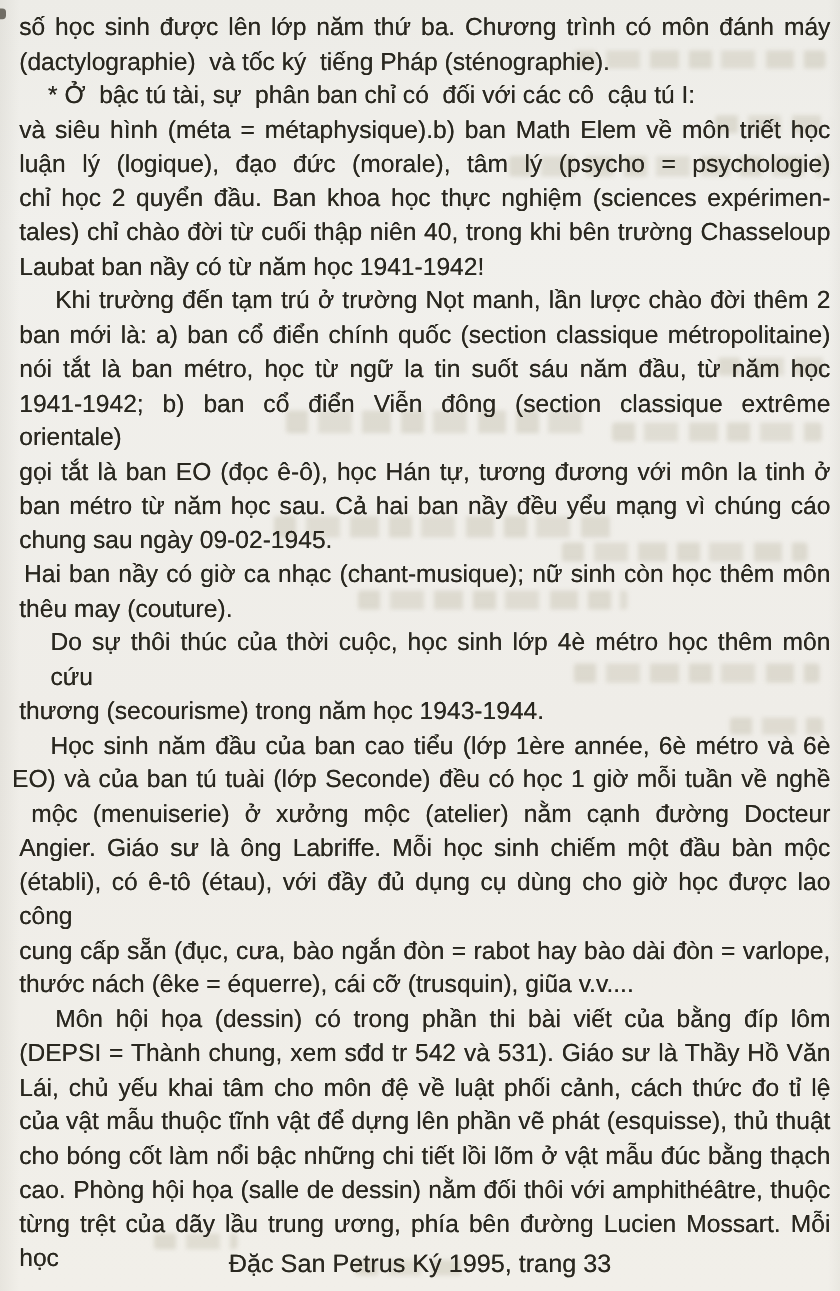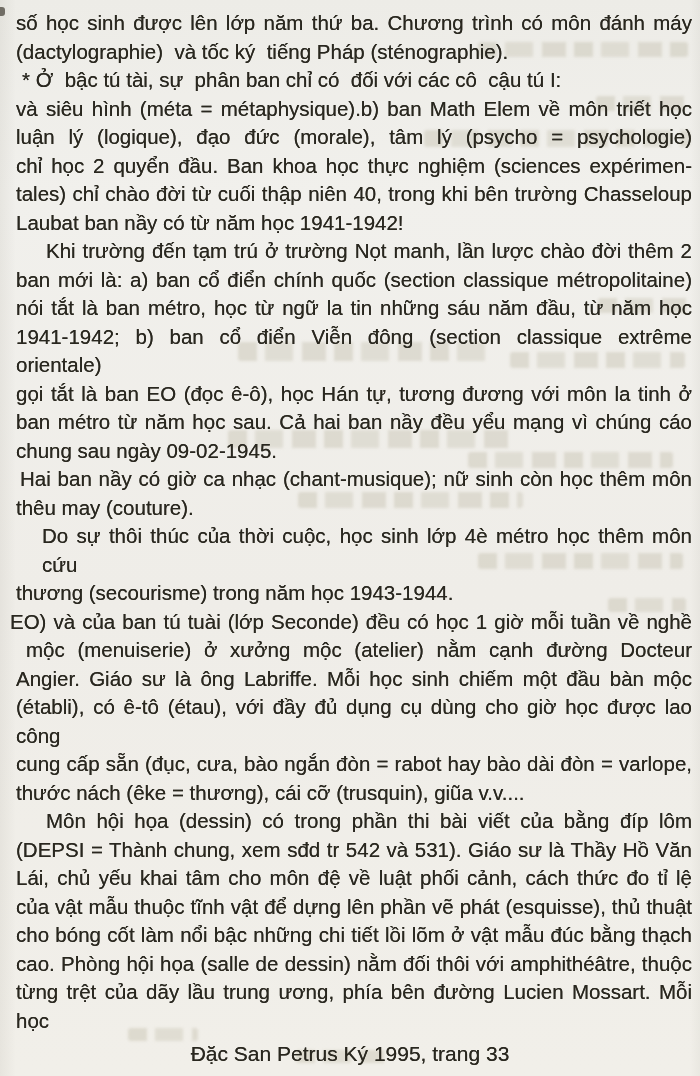--- a/index.html
+++ b/index.html
@@ -97,67 +97,68 @@
   </div>
 
   <div class="speck"></div>
 
   <div class="text-column">
 
       <div class="line j">số học sinh được lên lớp năm thứ ba. Chương trình có  môn   đánh  máy</div>
 
       <div class="line">(dactylographie)  và tốc ký  tiếng Pháp (sténographie).</div>
 
-      <div class="line" style="margin-left: 6px;">* Ở  bậc tú tài, sự  phân ban chỉ có  đối với các cô  cậu tú I:</div>
+      <div class="line" style="margin-left: 24px;">* Ở  bậc tú tài, sự  phân ban chỉ có  đối với các cô  cậu tú I:</div>
 
 
       <div class="line j">và siêu hình (méta  = métaphysique).b) ban Math Elem về môn  triết học</div>
 
       <div class="line j">luận  lý   (logique),  đạo  đức   (morale),  tâm  lý   (psycho  = psychologie)</div>
 
       <div class="line j">chỉ học  2 quyển đầu. Ban  khoa học thực nghiệm (sciences expérimen-</div>
 
       <div class="line j">tales) chỉ chào đời từ cuối thập niên 40, trong khi bên trường Chasseloup</div>
 
       <div class="line">Laubat ban nầy có từ năm học 1941-1942!</div>
 
       <div class="line j" style="margin-left: 30px;">Khi trường đến  tạm trú ở trường Nọt manh,  lần lược chào đời thêm 2</div>
 
       <div class="line j">ban  mới là: a) ban cổ điển  chính quốc (section classique métropolitaine)</div>
 
-      <div class="line j">nói tắt là ban métro,  học từ ngữ la tin những sáu năm đầu, từ năm học</div>
+      <div class="line j">nói tắt là ban métro,  học từ ngữ la tin suốt sáu năm đầu, từ năm học</div>
 
       <div class="line j">1941-1942;  b) ban cổ điển Viễn đông (section classique extrême orientale)</div>
 
       <div class="line j">gọi tắt là ban EO (đọc ê-ô), học Hán tự, tương đương  với môn la tinh ở</div>
 
       <div class="line j">ban métro từ năm học  sau. Cả hai ban nầy đều yểu mạng  vì chúng cáo</div>
 
       <div class="line">chung sau ngày 09-02-1945.</div>
 
       <div class="line j" style="margin-left: 4px;">Hai ban nầy có giờ ca  nhạc (chant-musique); nữ sinh còn học thêm môn</div>
 
       <div class="line">thêu may (couture).</div>
 
       <div class="line j" style="margin-left: 26px;">Do sự thôi thúc của thời cuộc, học sinh lớp 4è métro học thêm môn cứu</div>
 
       <div class="line">thương (secourisme) trong năm học 1943-1944.</div>
 
+      <div class="line j" style="margin-left: 26px;">Học sinh năm  đầu của ban cao tiểu (lớp  1ère année, 6è métro và 6è</div>
 
       <div class="line j" style="margin-left: -6px;">EO) và  của ban tú tuài (lớp Seconde) đều  có học 1 giờ mỗi tuần  về nghề</div>
 
       <div class="line j" style="margin-left: 10px;">mộc (menuiserie)  ở xưởng  mộc (atelier)  nằm cạnh đường Docteur</div>
 
       <div class="line j">Angier. Giáo sư là ông Labriffe. Mỗi học sinh chiếm một đầu bàn mộc</div>
 
       <div class="line j">(établi), có ê-tô (étau), với đầy đủ dụng cụ dùng cho giờ học được lao công</div>
 
       <div class="line j">cung  cấp sẵn (đục, cưa, bào ngắn đòn = rabot hay bào dài đòn =  varlope,</div>
 
-      <div class="line">thước nách (êke = thương), cái cỡ (trusquin), giũa v.v....</div>
+      <div class="line">thước nách (êke = équerre), cái cỡ (trusquin), giũa v.v....</div>
 
       <div class="line j" style="margin-left: 30px;">Môn hội họa  (dessin) có trong phần thi bài  viết của bằng đíp lôm</div>
 
       <div class="line j">(DEPSI = Thành chung, xem sđd tr 542 và 531). Giáo sư là Thầy Hồ Văn</div>
 
       <div class="line j">Lái, chủ  yếu khai tâm cho môn đệ về  luật phối cảnh, cách thức đo tỉ lệ</div>
 
       <div class="line j">của vật mẫu thuộc tĩnh vật để dựng lên phần vẽ phát (esquisse), thủ thuật</div>
 
       <div class="line j">cho bóng cốt làm nổi bậc những chi tiết lồi lõm ở vật mẫu đúc bằng thạch</div>

